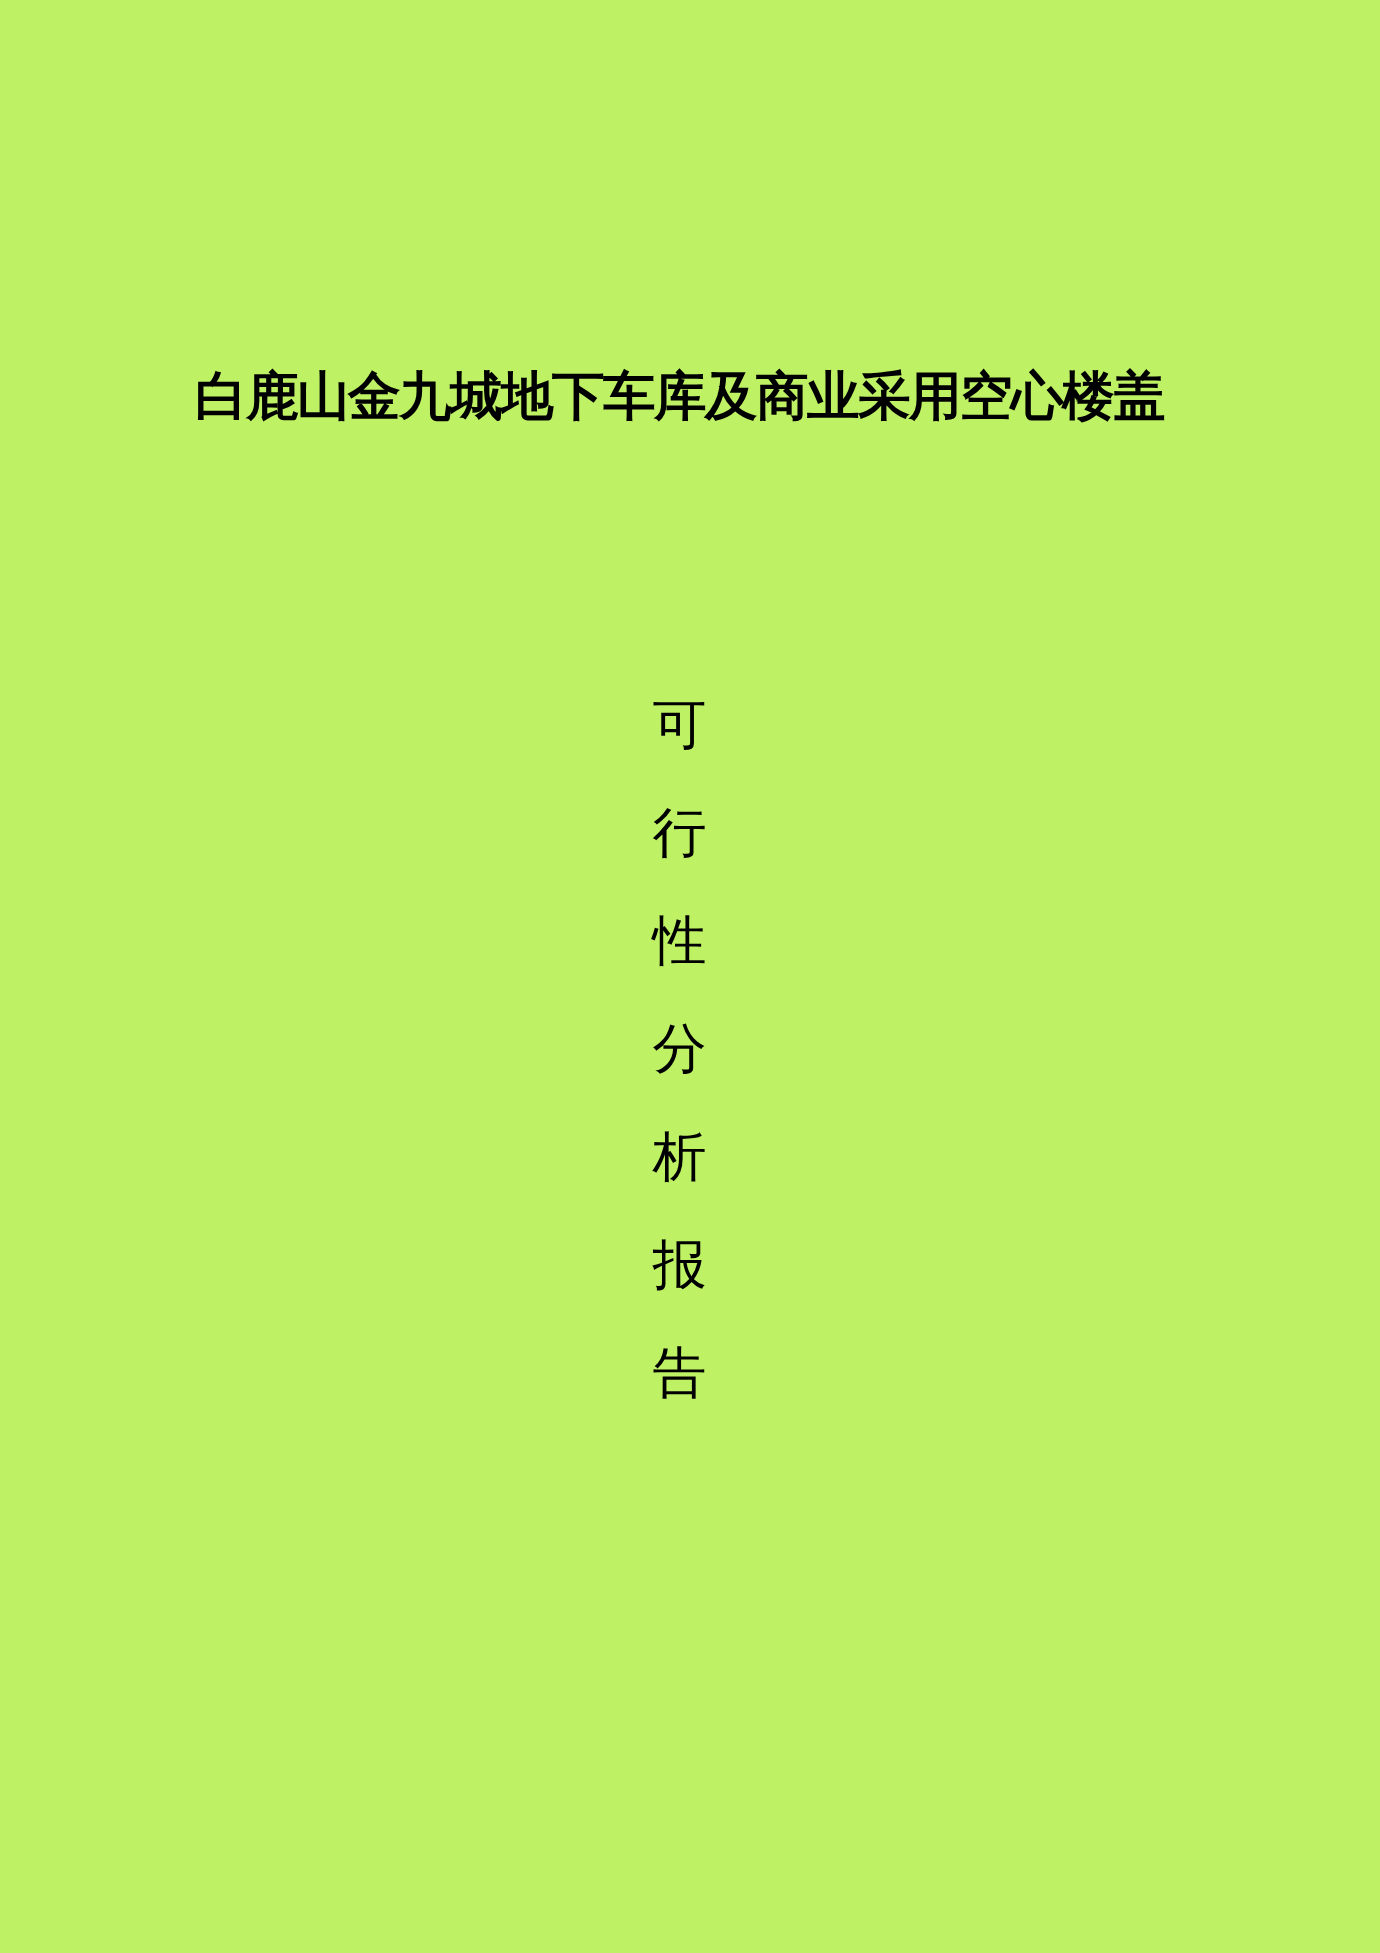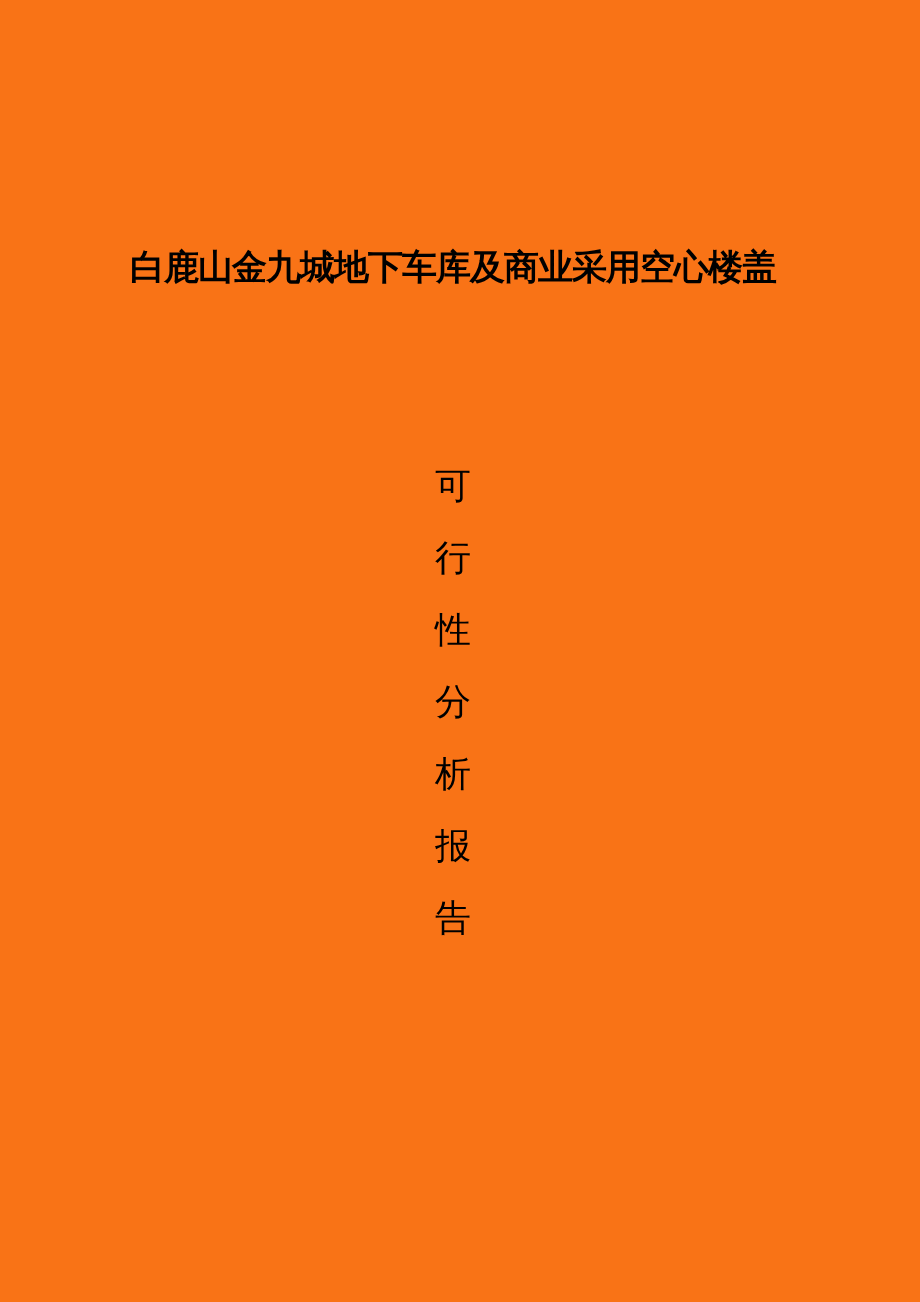--- a/index.html
+++ b/index.html
@@ -9,23 +9,23 @@
   body {
     width: 920px;
     height: 1302px;
     background: #ffffff;
     overflow: hidden;
   }
   .doc-page {
     position: relative;
     width: 920px;
     height: 1302px;
-    background: #f97316;
+    background: #bef264;
     color: #000000;
-    font-family: Liberation Serif, serif;
+    font-family: Liberation Mono, monospace;
   }
   
   .doc-content {
     margin-right: 14px;
   }
   .doc-title {
     margin: 0;
     padding-top: 245px;
     text-align: center;
     font-size: 35px;

